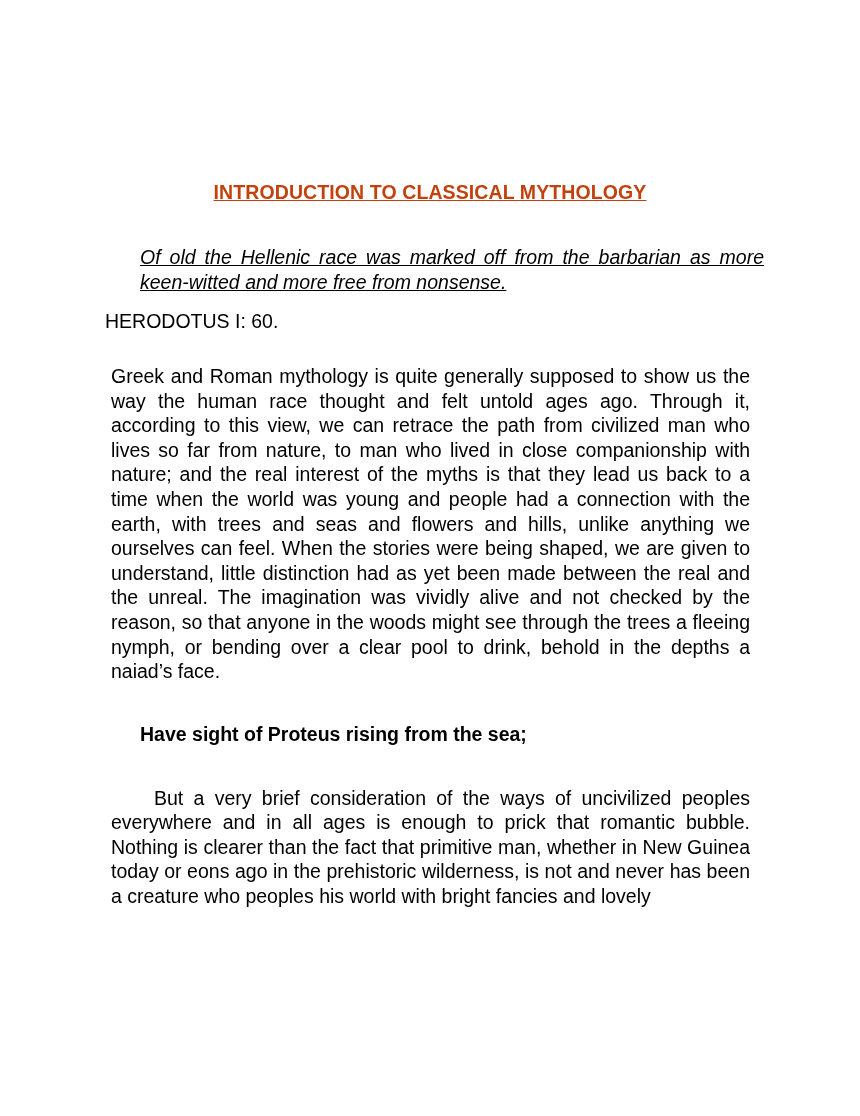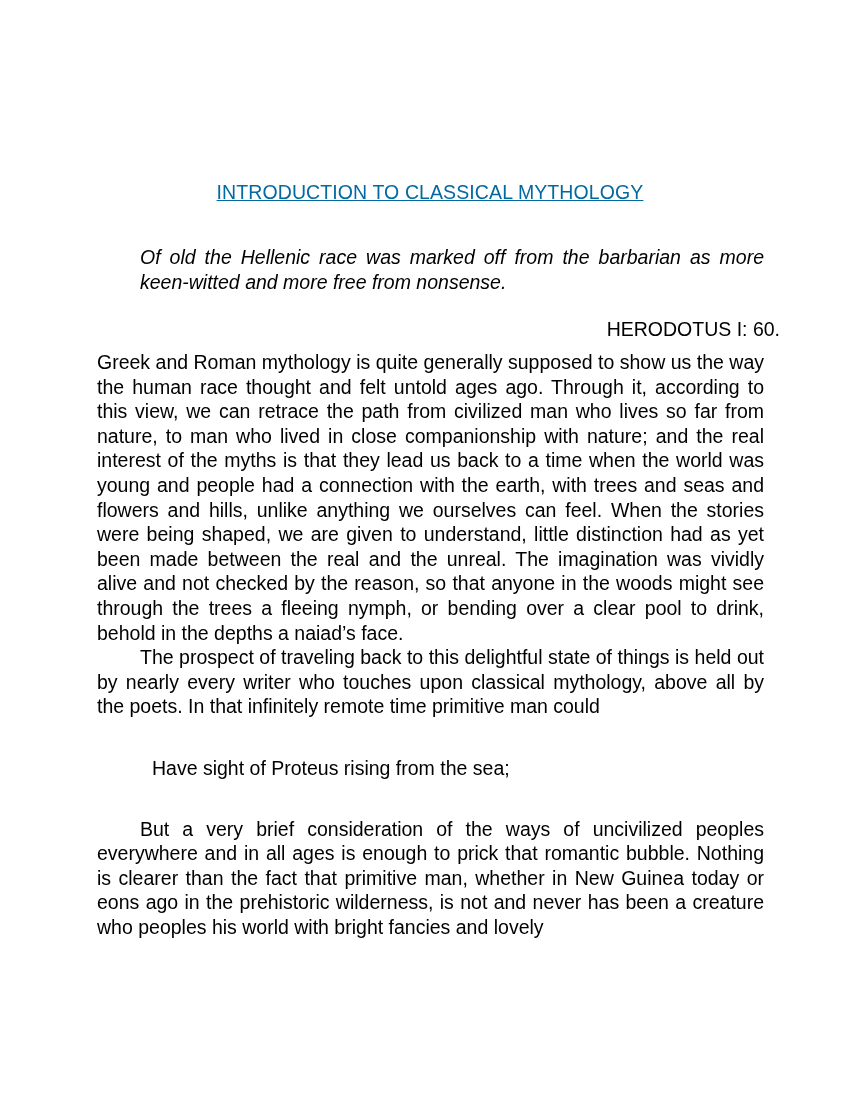--- a/index.html
+++ b/index.html
@@ -29,53 +29,53 @@
 
   .doc-title {
     margin: 0;
     padding: 0;
     position: absolute;
     left: -97px;
     top: 180px;
     width: 860px;
     text-align: center;
     font-size: 19.5px;
-    font-weight: normal;
-    color: #0369a1;
+    font-weight: bold;
+    color: #c2410c;
     text-decoration: underline;
     letter-spacing: 0.1px;
     line-height: 24px;
   }
 
   .epigraph {
     position: absolute;
     left: 43px;
     top: 245px;
     width: 624px;
     margin: 0;
     font-style: italic;
     font-size: 19.5px;
     line-height: 24.5px;
     text-align: justify;
     text-justify: inter-word;
+    text-decoration: underline;
   }
 
   .epigraph-attrib {
     position: absolute;
     left: 0;
     top: 301px;
     width: 667px;
-    margin: 16px;
-    text-align: right;
+    margin: 8px;
     font-size: 19.5px;
     line-height: 24.5px;
   }
 
   .body-para {
-    margin: 0;
+    margin: 14px;
     font-size: 19.5px;
     line-height: 24.6px;
     text-align: justify;
     text-justify: inter-word;
     hyphens: none;
   }
 
   .body-para.indent {
     text-indent: 43px;
   }
@@ -89,23 +89,24 @@
 
   .verse-block {
     margin: 0;
     padding: 0;
     font-size: 19.5px;
     line-height: 24.6px;
     text-align: left;
   }
 
   .verse-line {
-    margin: 12px;
+    margin: 0;
     padding-left: 43px;
     white-space: nowrap;
+    font-weight: bold;
   }
 
   .spacer-line {
     height: 24.6px;
   }
 </style>
 </head>
 <body>
 
 <div class="page">
@@ -115,21 +116,20 @@
     <h1 class="doc-title">INTRODUCTION TO CLASSICAL MYTHOLOGY</h1>
 
     <p class="epigraph">Of old the Hellenic race was marked off from the barbarian as more keen-witted and more free from nonsense.</p>
 
     <p class="epigraph-attrib">HERODOTUS I: 60.</p>
 
     <div class="flow">
 
       <p class="body-para">Greek and Roman mythology is quite generally supposed to show us the way the human race thought and felt untold ages ago. Through it, according to this view, we can retrace the path from civilized man who lives so far from nature, to man who lived in close companionship with nature; and the real interest of the myths is that they lead us back to a time when the world was young and people had a connection with the earth, with trees and seas and flowers and hills, unlike anything we ourselves can feel. When the stories were being shaped, we are given to understand, little distinction had as yet been made between the real and the unreal. The imagination was vividly alive and not checked by the reason, so that anyone in the woods might see through the trees a fleeing nymph, or bending over a clear pool to drink, behold in the depths a naiad’s face.</p>
 
-      <p class="body-para indent">The prospect of traveling back to this delightful state of things is held out by nearly every writer who touches upon classical mythology, above all by the poets. In that infinitely remote time primitive man could</p>
 
       <div class="spacer-line"></div>
 
       <div class="verse-block">
         <p class="verse-line">Have sight of Proteus rising from the sea;</p>
       </div>
 
       <div class="spacer-line"></div>
 
 

